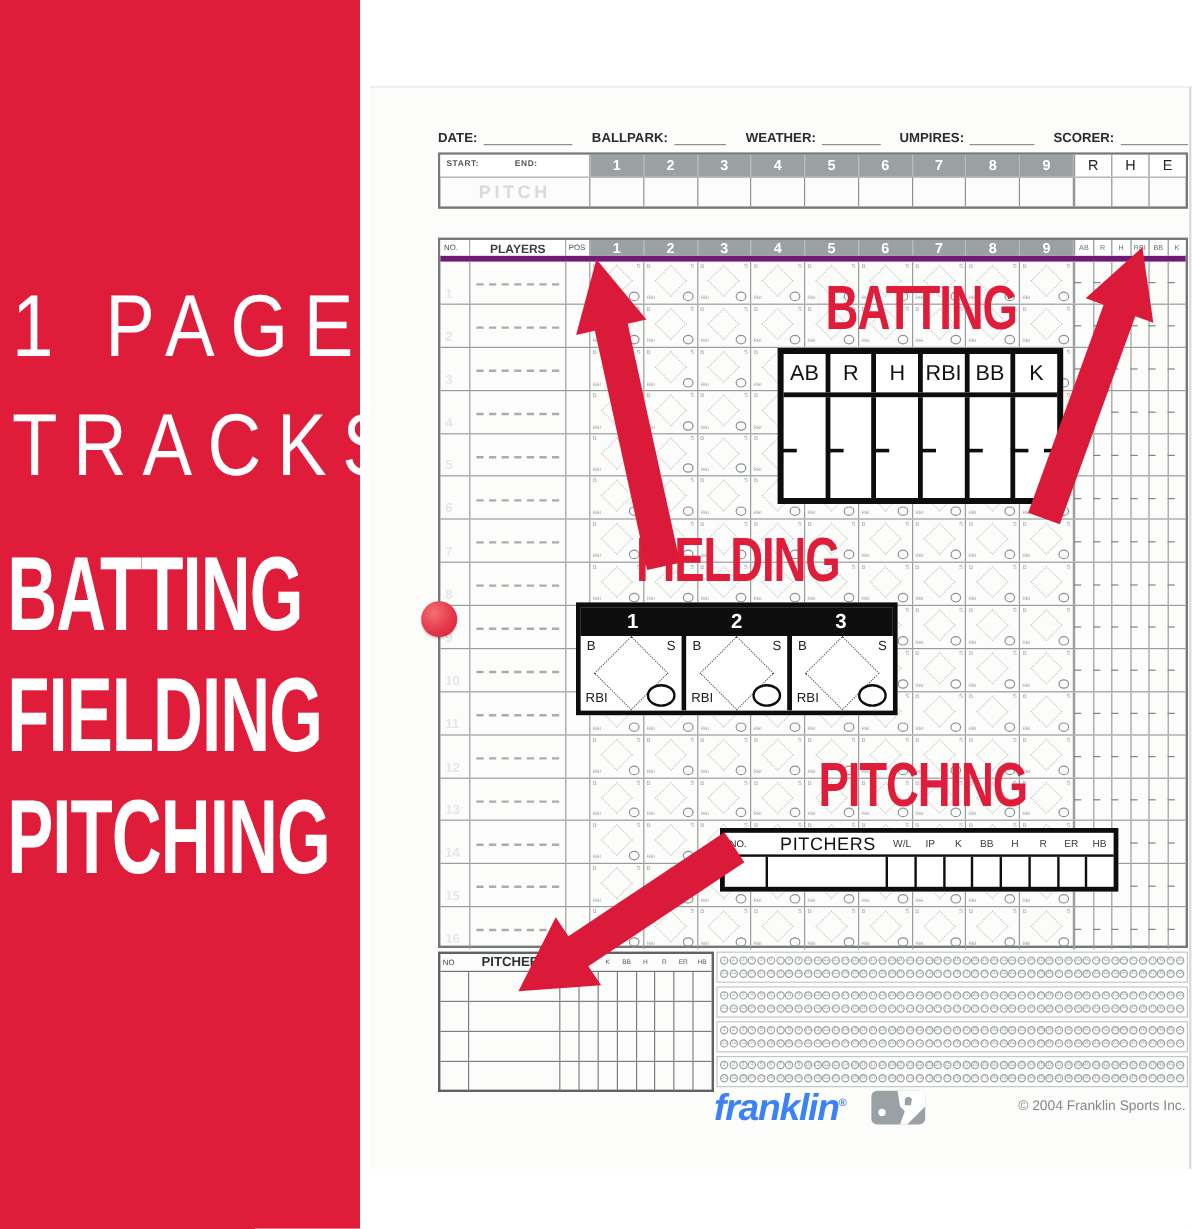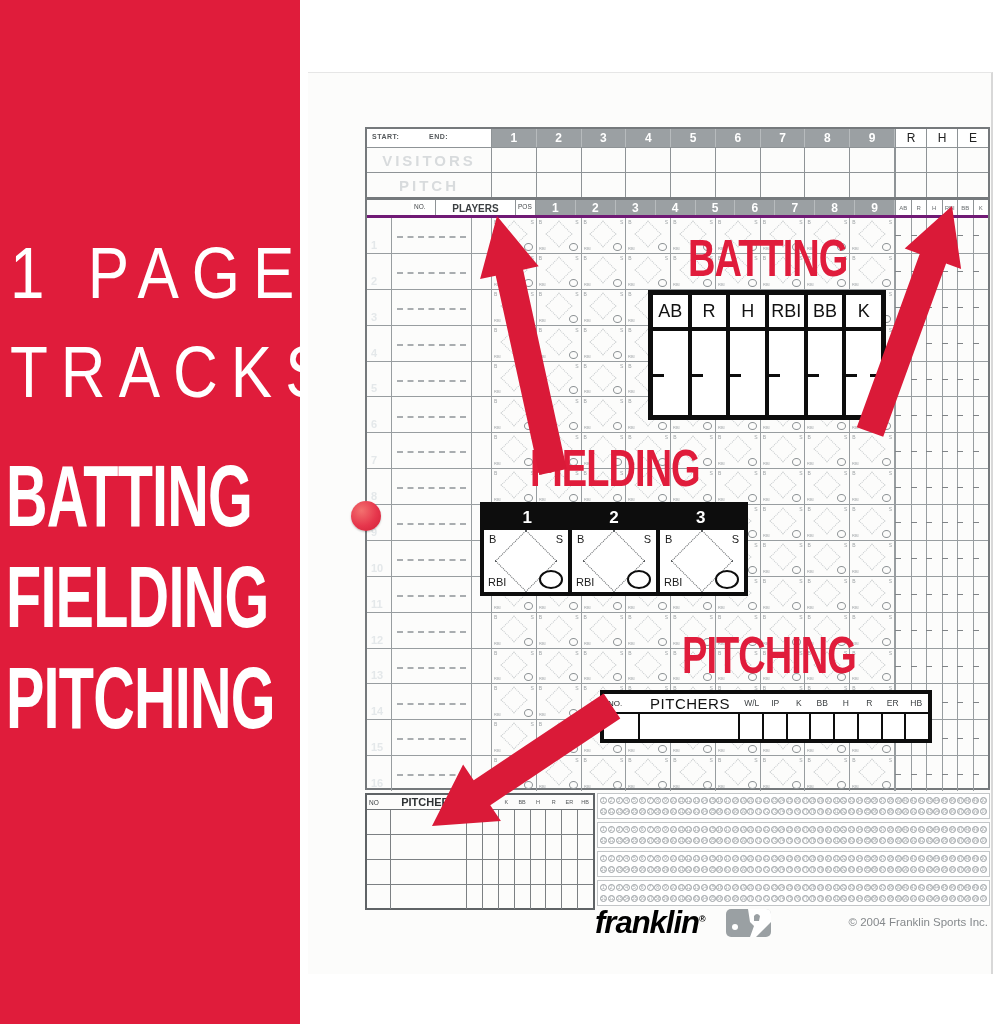--- a/index.html
+++ b/index.html
@@ -48,21 +48,21 @@
   .ls-total{width:31px;background:#fff;border-left:1px solid #8e9396;color:#222;font-size:12px;
             display:flex;align-items:center;justify-content:center;}
   .ls-row{height:25px;border-top:1px solid #8e9396;}
   .ls-team{width:125px;display:flex;align-items:center;justify-content:center;border-right:1px solid #8e9396;
            color:var(--ghost);font-size:15px;font-weight:bold;letter-spacing:3px;}
   .ls-cell{flex:1;border-right:1px solid #8e9396;}
   .ls-tcell{width:31px;border-left:1px solid #8e9396;}
 
   
   .grid{position:absolute;left:57px;top:125px;width:625px;height:592px;border:2px solid #75797c;background:var(--paper);}
-  .g-head{display:flex;height:18px;border-bottom:3px solid #701a75;padding-left:44px;}
+  .g-head{display:flex;height:18px;border-bottom:5px solid #701a75;}
   .g-no{width:25px;font-size:6.5px;color:#45494c;padding:3px 0 0 3px;border-right:1px solid #8e9396;background:#fff;}
   .g-pl{width:80px;font-size:10px;font-weight:bold;color:#3b3f42;text-align:center;padding-top:3px;border-right:1px solid #8e9396;background:#fff;}
   .g-pos{width:20px;font-size:6.5px;color:#45494c;padding:3px 0 0 2px;border-right:1px solid #8e9396;background:#fff;}
   .g-inn{flex:1;background:var(--band);color:#fff;font-weight:bold;font-size:12px;display:flex;
          align-items:center;justify-content:center;border-right:1px solid #b7bbbd;}
   .g-stat{width:15.5px;background:#fff;border-left:1px solid #8e9396;color:#6a6e71;font-size:6px;
           display:flex;align-items:center;justify-content:center;}
   .g-body{display:flex;flex-direction:column;height:573px;}
   .g-row{flex:1;display:flex;border-top:1px solid #989da0;}
   .g-row:first-child{border-top:none;}
@@ -146,21 +146,21 @@
   .pcount-band{height:18px;background:var(--band);color:#fff;font-weight:bold;font-size:12px;
                display:flex;align-items:center;justify-content:center;letter-spacing:.5px;}
   .bub-groups{display:flex;flex-direction:column;gap:3px;margin-top:3px;}
   .bub-group{border:1px solid #c3c6c8;background:#fff;padding:1px 2px;}
   .bub-line{display:flex;justify-content:space-between;height:11px;align-items:center;}
   .bub{width:7px;height:7px;border:1px solid #9aa0a3;border-radius:50%;font-size:5px;color:#a7abae;
        display:flex;align-items:center;justify-content:center;line-height:1;overflow:hidden;}
 
   
   .franklin{position:absolute;left:287px;top:832px;font-size:31px;font-weight:bold;font-style:italic;
-            color:#000000;letter-spacing:-1px;}
+            color:#3b82f6;letter-spacing:-1px;}
   .franklin sup{font-size:9px;font-style:normal;}
   .mlb{position:absolute;left:418px;top:835px;}
   .copyright{position:absolute;left:500px;top:843px;width:180px;text-align:right;font-size:11.5px;color:#85898c;}
 
   
   .arrows{position:absolute;left:0;top:0;width:993px;height:1024px;z-index:35;pointer-events:none;}
 </style>
 </head>
 <body>
 
@@ -221,20 +221,42 @@
       <div class="coil" style="left: 333px; top: 757px;"></div>
       <div class="coil" style="left: 333px; top: 787.5px;"></div>
       <div class="coil" style="left: 333px; top: 818px;"></div>
       <div class="coil" style="left: 333px; top: 848.5px;"></div>
       <div class="coil" style="left: 333px; top: 879px;"></div>
       <div class="coil" style="left: 333px; top: 909.5px;"></div>
     </div>
 
   <div class="page">
 
+    <div class="top-fields" id="top-fields">
+        <div class="field">
+          <div class="flabel">DATE:</div>
+          <div class="fline"></div>
+        </div>
+        <div class="field">
+          <div class="flabel">BALLPARK:</div>
+          <div class="fline"></div>
+        </div>
+        <div class="field">
+          <div class="flabel">WEATHER:</div>
+          <div class="fline"></div>
+        </div>
+        <div class="field">
+          <div class="flabel">UMPIRES:</div>
+          <div class="fline"></div>
+        </div>
+        <div class="field">
+          <div class="flabel">SCORER:</div>
+          <div class="fline"></div>
+        </div>
+      </div>
 
     <div class="linescore">
       <div class="ls-hrow" id="ls-header">
         <div class="ls-se">
           <span class="se-start">START:</span>
           <span class="se-end">END:</span>
         </div>
       <div class="ls-inning">1</div>
           <div class="ls-inning">2</div>
           <div class="ls-inning">3</div>
@@ -242,35 +264,20 @@
           <div class="ls-inning">5</div>
           <div class="ls-inning">6</div>
           <div class="ls-inning">7</div>
           <div class="ls-inning">8</div>
           <div class="ls-inning">9</div>
           <div class="ls-total">R</div>
           <div class="ls-total">H</div>
           <div class="ls-total">E</div>
         </div>
       <div id="ls-body">
-          <div class="ls-row">
-            <div class="ls-team">VISITORS</div>
-            <div class="ls-cell"></div>
-            <div class="ls-cell"></div>
-            <div class="ls-cell"></div>
-            <div class="ls-cell"></div>
-            <div class="ls-cell"></div>
-            <div class="ls-cell"></div>
-            <div class="ls-cell"></div>
-            <div class="ls-cell"></div>
-            <div class="ls-cell"></div>
-            <div class="ls-tcell"></div>
-            <div class="ls-tcell"></div>
-            <div class="ls-tcell"></div>
-          </div>
           <div class="ls-row">
             <div class="ls-team">PITCH</div>
             <div class="ls-cell"></div>
             <div class="ls-cell"></div>
             <div class="ls-cell"></div>
             <div class="ls-cell"></div>
             <div class="ls-cell"></div>
             <div class="ls-cell"></div>
             <div class="ls-cell"></div>
             <div class="ls-cell"></div>

